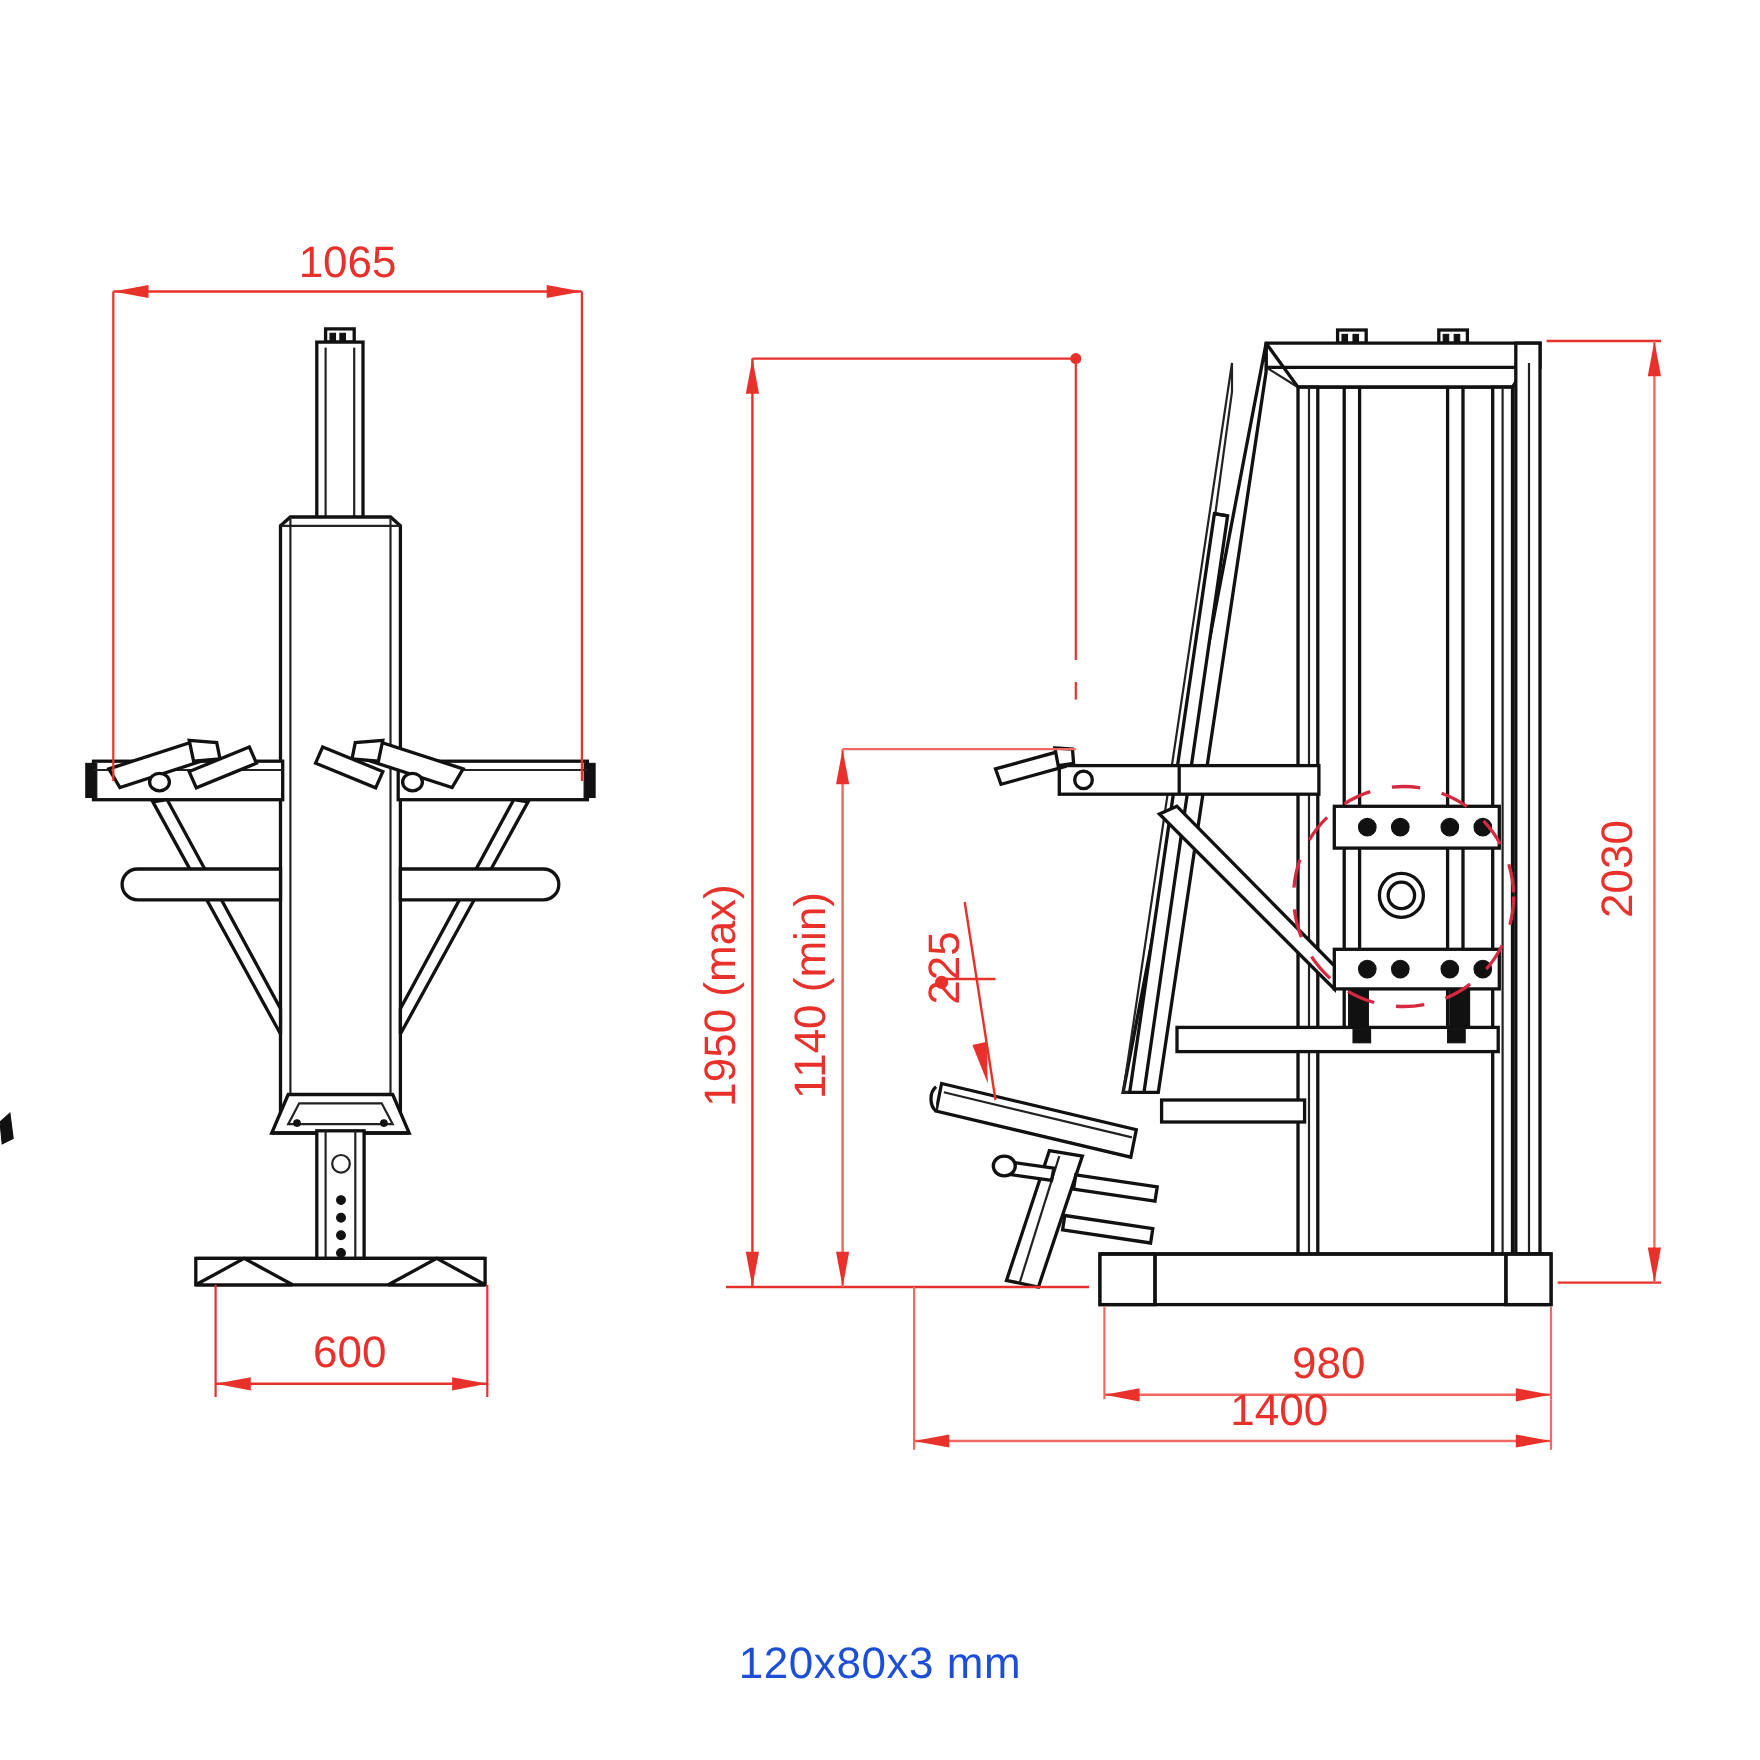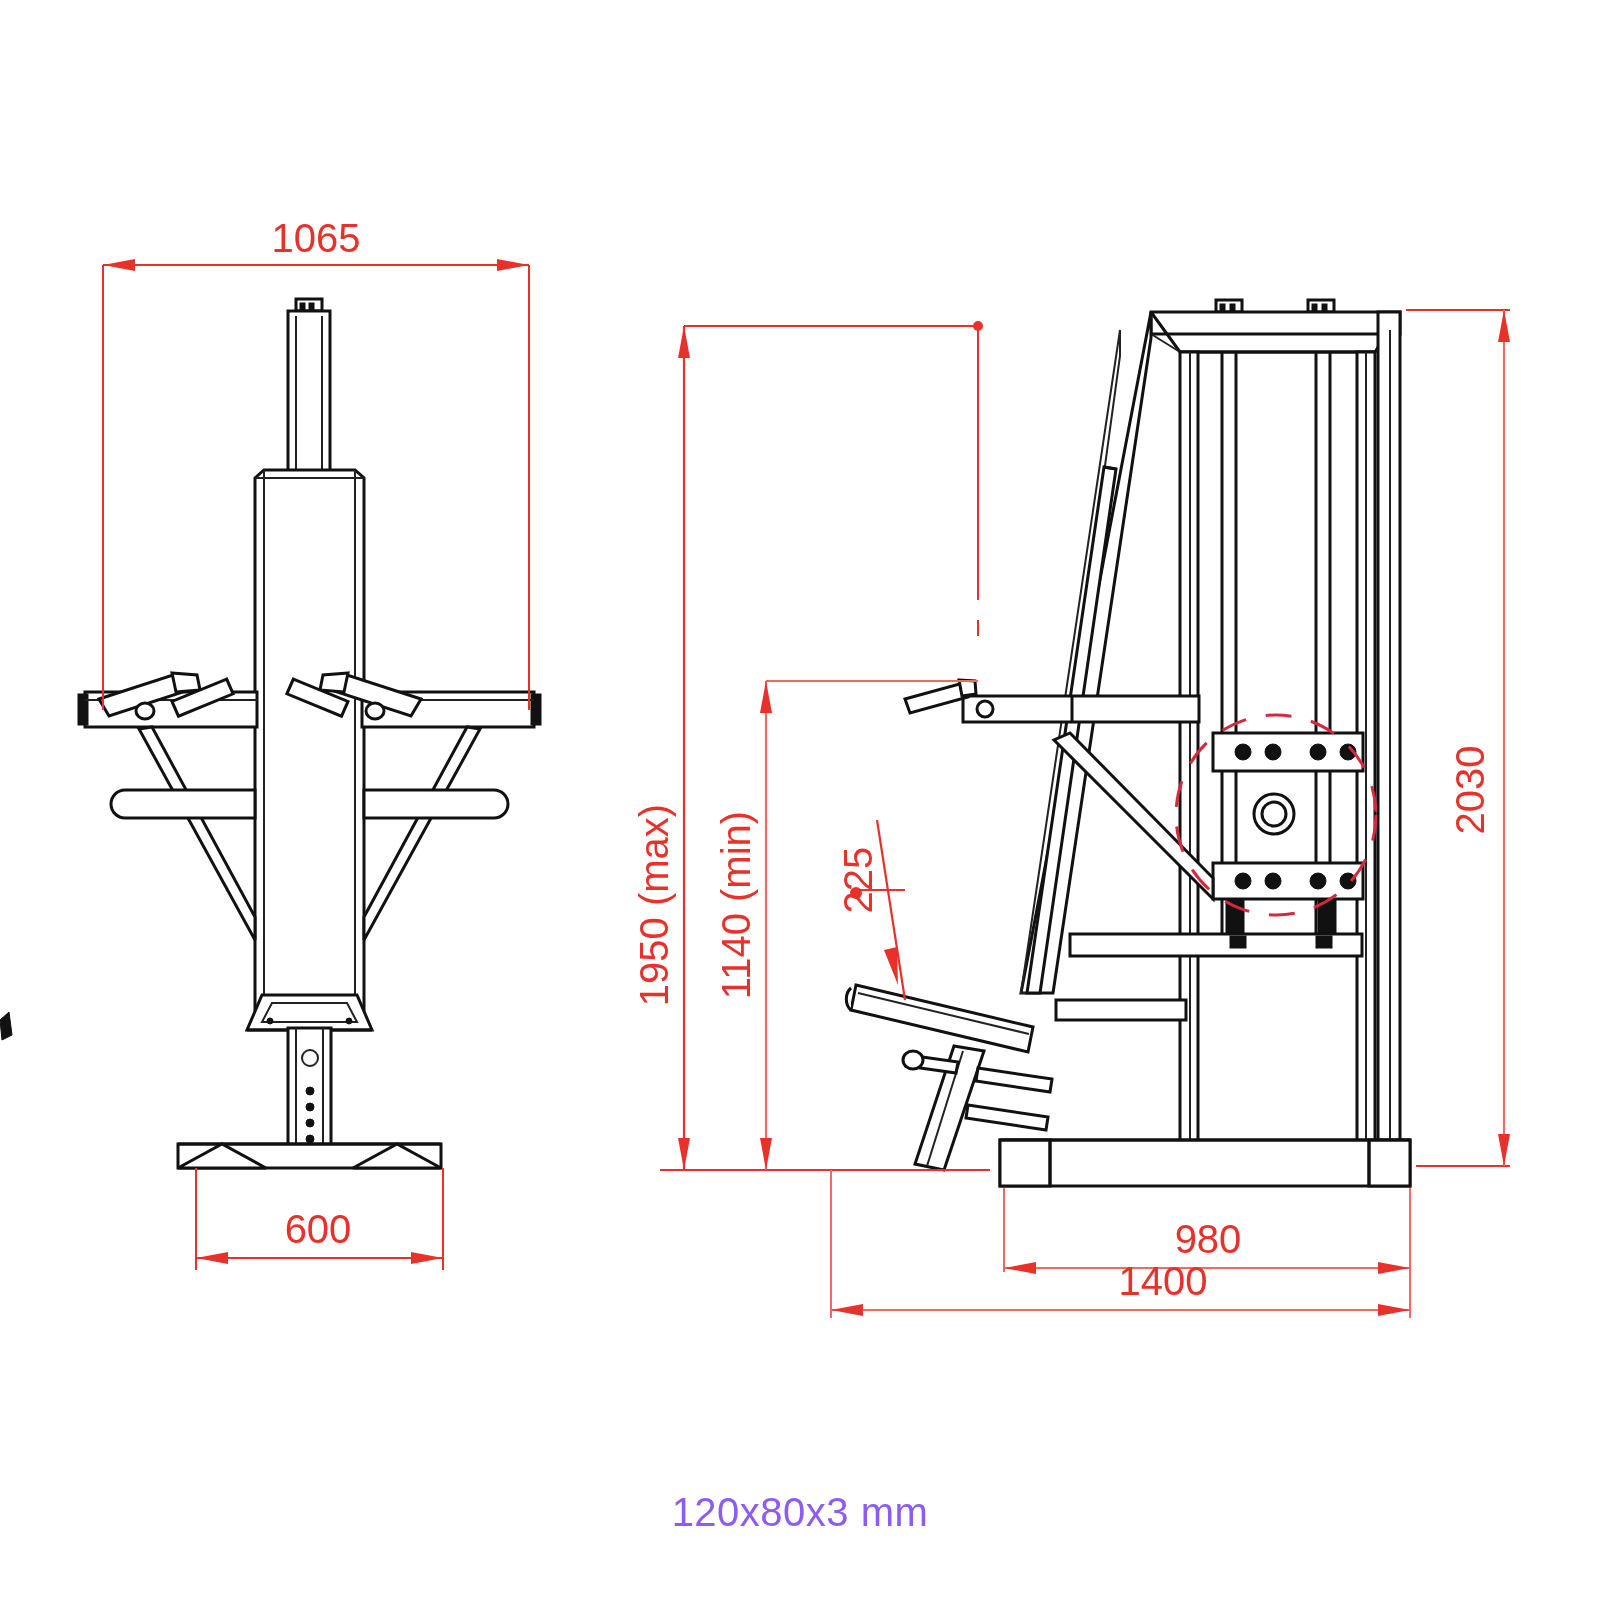--- a/index.html
+++ b/index.html
@@ -11,21 +11,21 @@
     position:relative;
   }
   #stage{position:absolute;inset:0;width:1600px;height:1600px;}
   svg.drawing{position:absolute;left:0;top:0;width:1600px;height:1600px;}
   .caption{
     position:absolute;
     left:0;right:0;
     top:1490px;
     text-align:center;
     font-size:40px;
-    color:#8b5cf6;
+    color:#1d4ed8;
     letter-spacing:0.5px;
     font-family:"Liberation Sans","DejaVu Sans",sans-serif;
   }
   .dimtext{
     font-family:"Liberation Sans","DejaVu Sans",sans-serif;
     font-size:40px;
     fill:#e8312a;
   }
   .mach{fill:none;stroke:#111111;stroke-width:3;stroke-linejoin:miter;stroke-linecap:butt;}
   .mach-thin{fill:none;stroke:#222222;stroke-width:2;}

